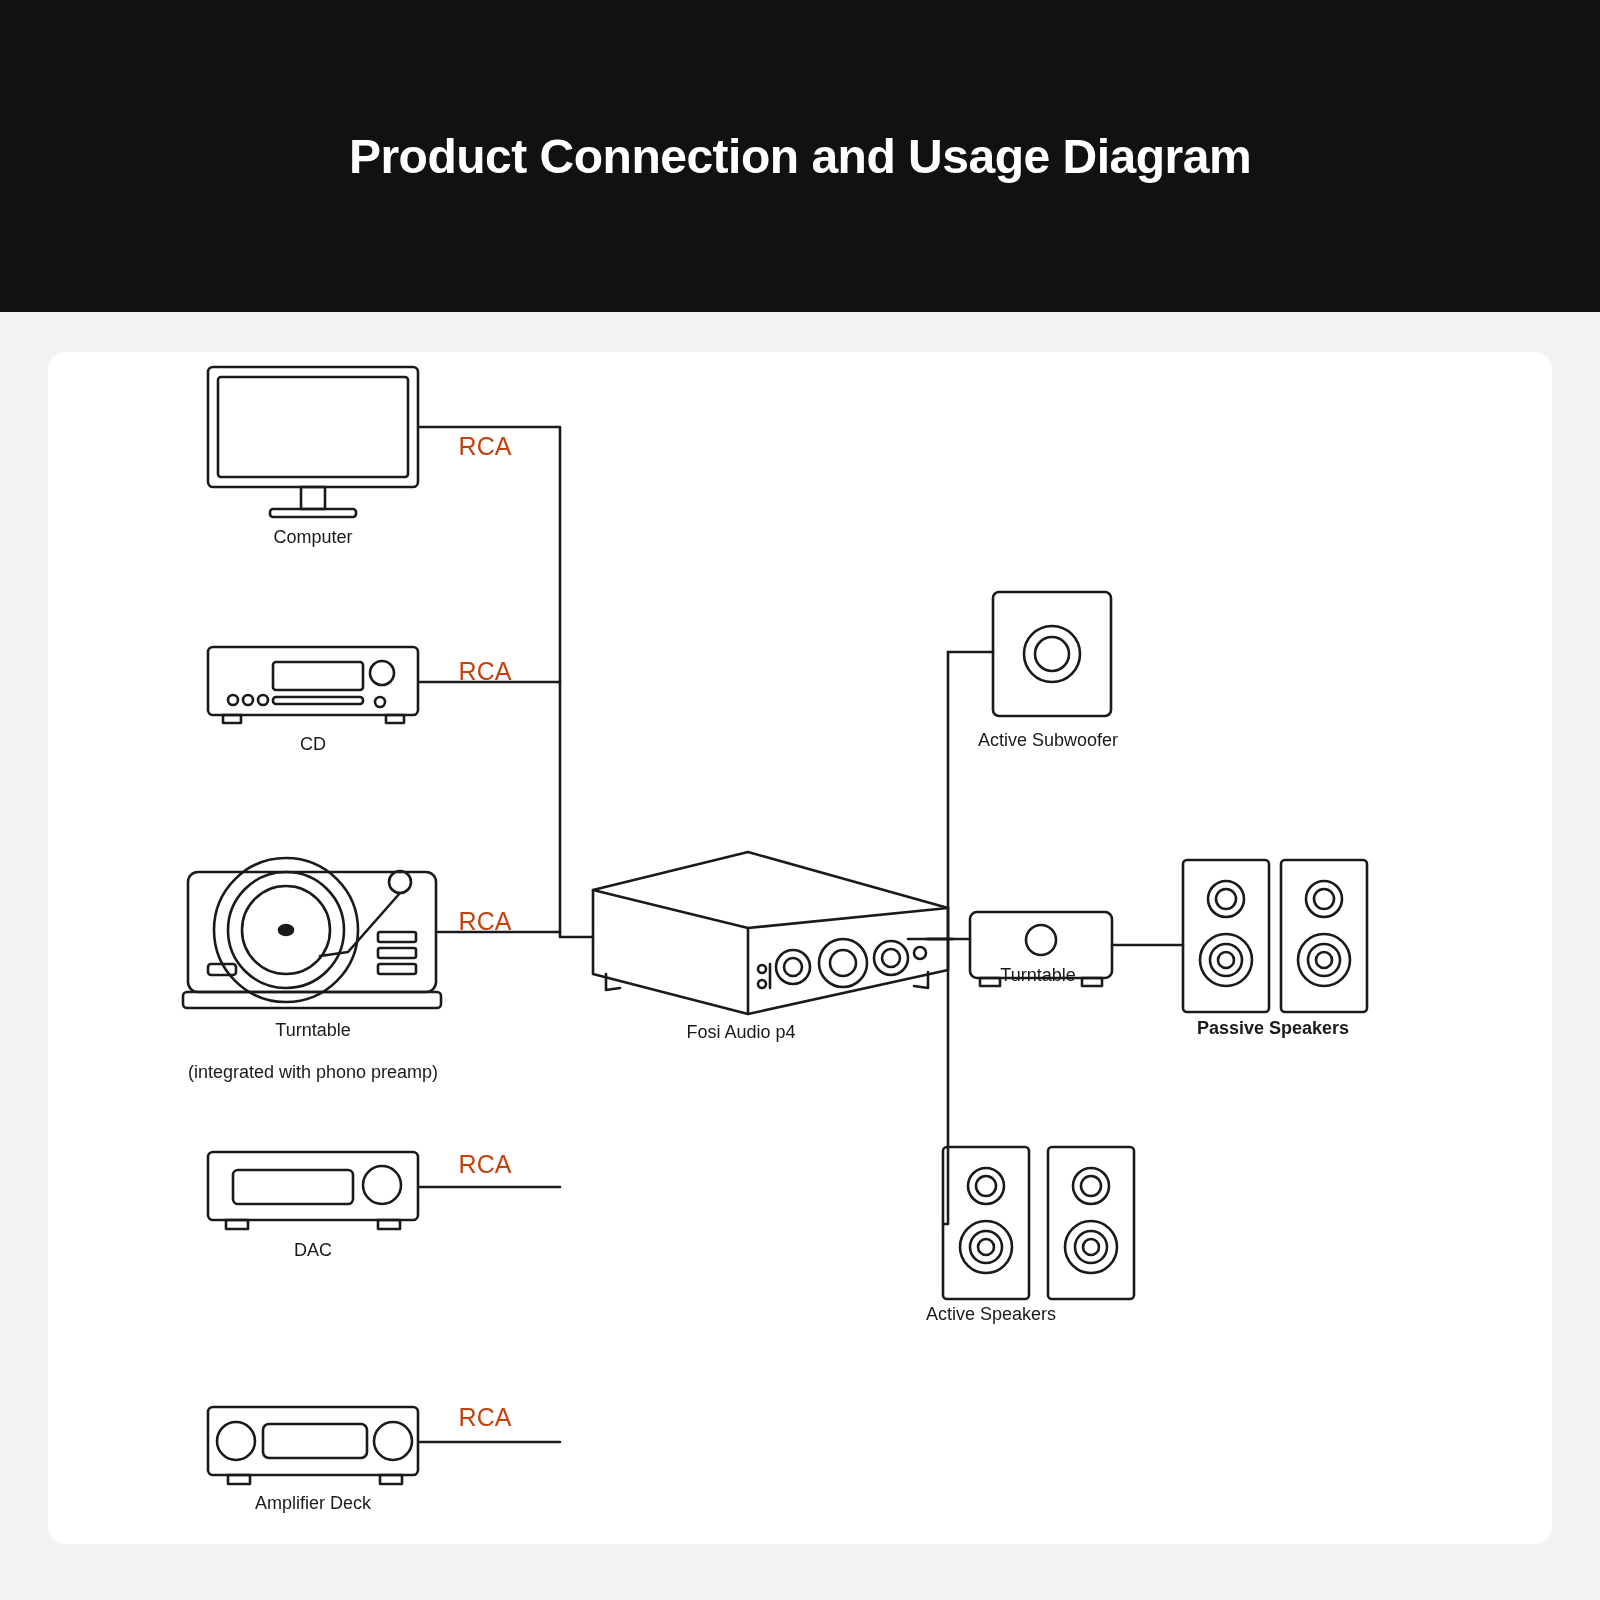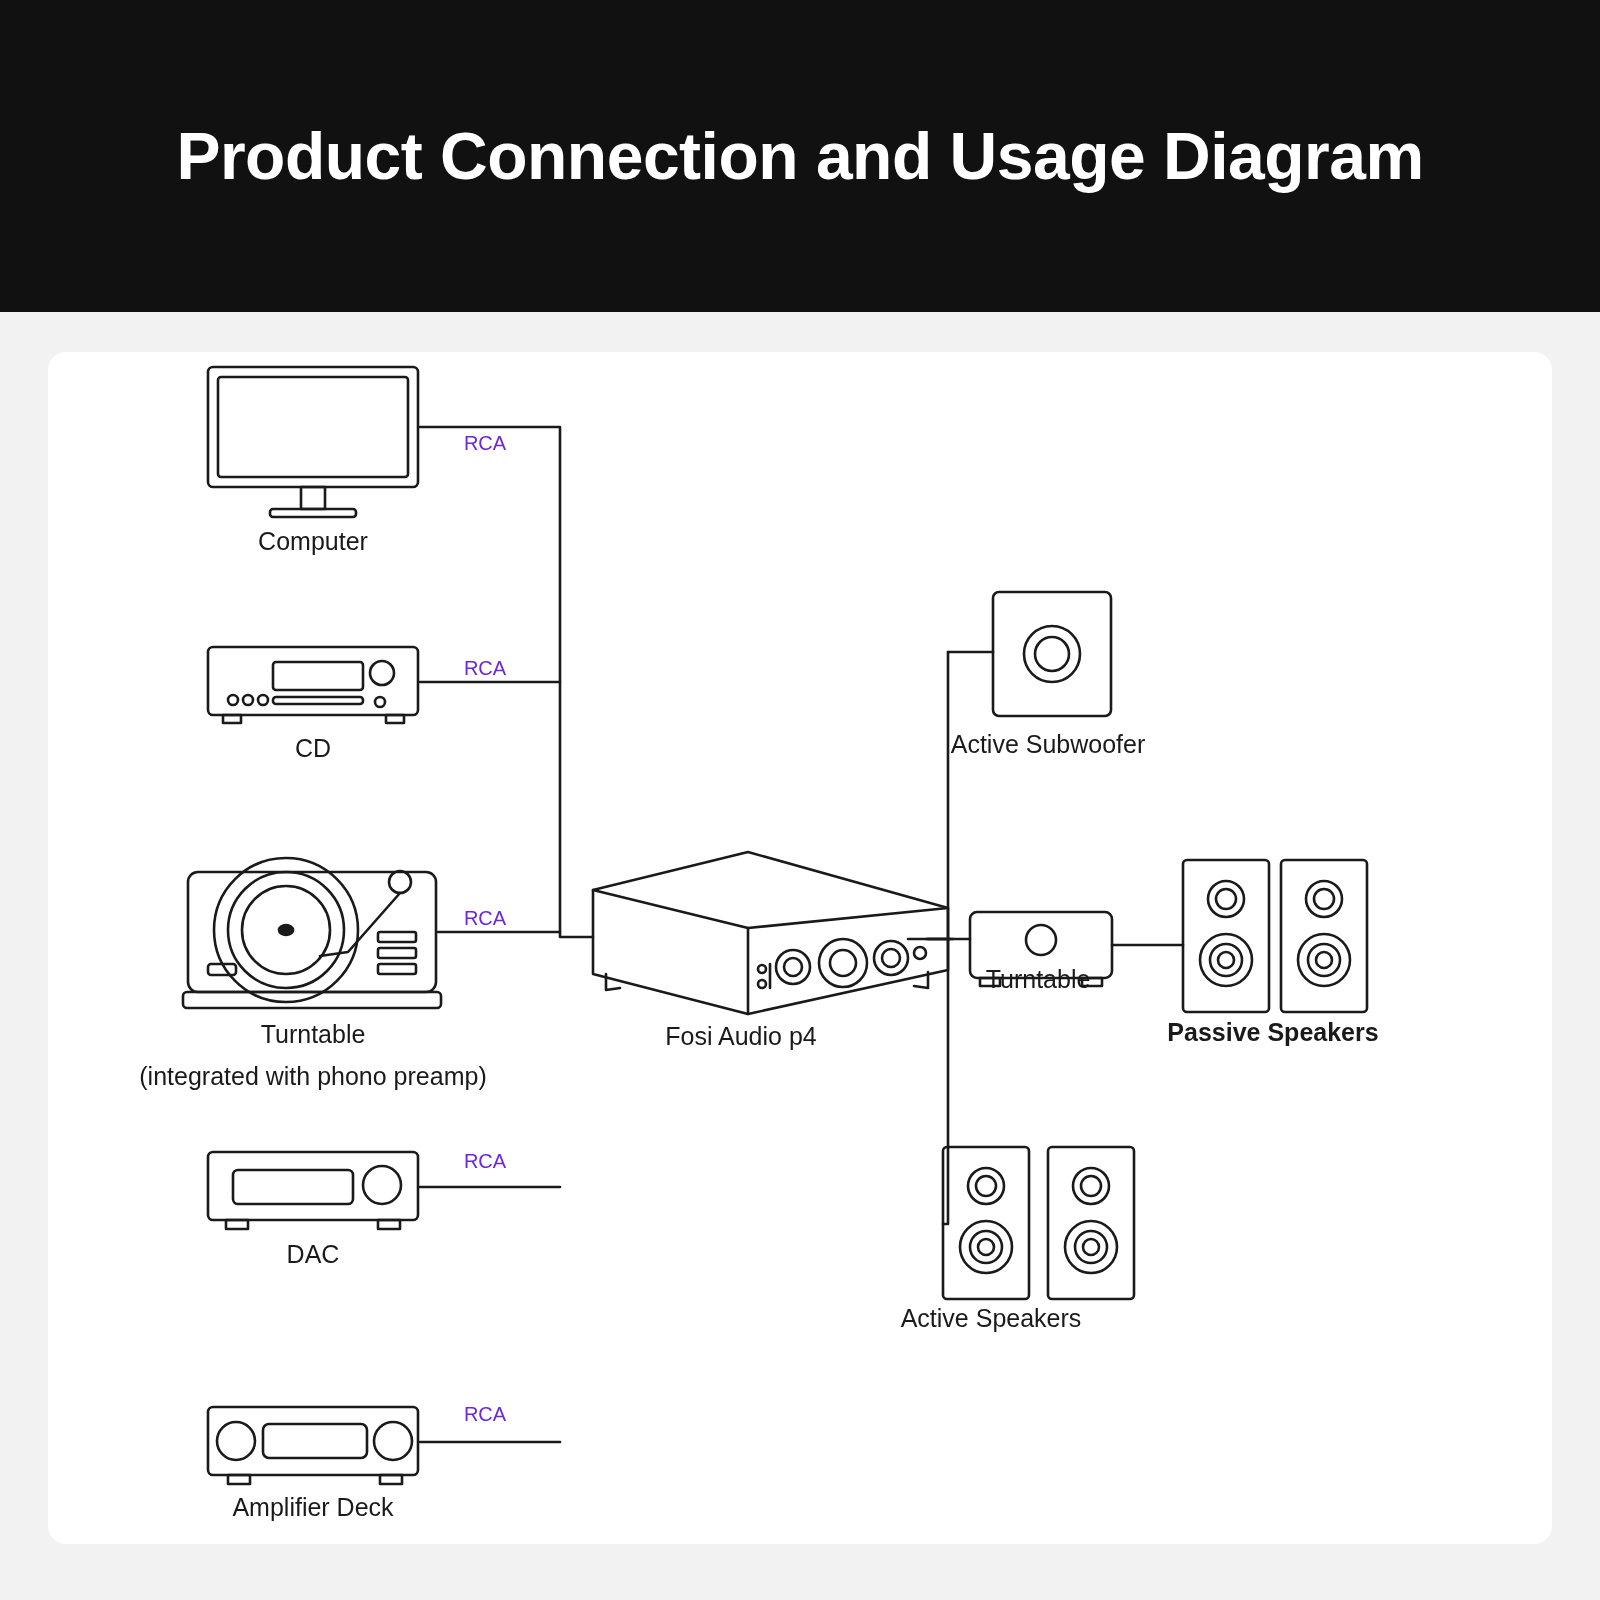--- a/index.html
+++ b/index.html
@@ -25,21 +25,21 @@
     top: 0;
     width: 1600px;
     height: 312px;
     background: #111111;
     display: flex;
     align-items: center;
     justify-content: center;
   }
   .header-title {
     color: #ffffff;
-    font-size: 66px;
+    font-size: 48px;
     font-weight: bold;
     letter-spacing: -0.5px;
     font-family: "Liberation Sans", sans-serif;
     text-align: center;
   }
   .canvas {
     position: absolute;
     left: 48px;
     top: 352px;
     width: 1504px;
@@ -50,33 +50,33 @@
   svg.diagram {
     position: absolute;
     left: 0;
     top: 0;
     width: 1504px;
     height: 1192px;
   }
   .lbl {
     position: absolute;
     font-family: "Liberation Sans", sans-serif;
-    font-size: 25px;
+    font-size: 18px;
     color: #1a1a1a;
     white-space: nowrap;
     text-align: right;
   }
   .lbl.center {
     transform: translateX(-50%);
   }
   .rca {
     position: absolute;
     font-family: "Liberation Sans", sans-serif;
-    font-size: 20px;
-    color: #6d28d9;
+    font-size: 25px;
+    color: #c2410c;
     white-space: nowrap;
     transform: translateX(-50%);
   }
 </style>
 </head>
 <body>
 
 <div class="page">
 
   <div class="header">

